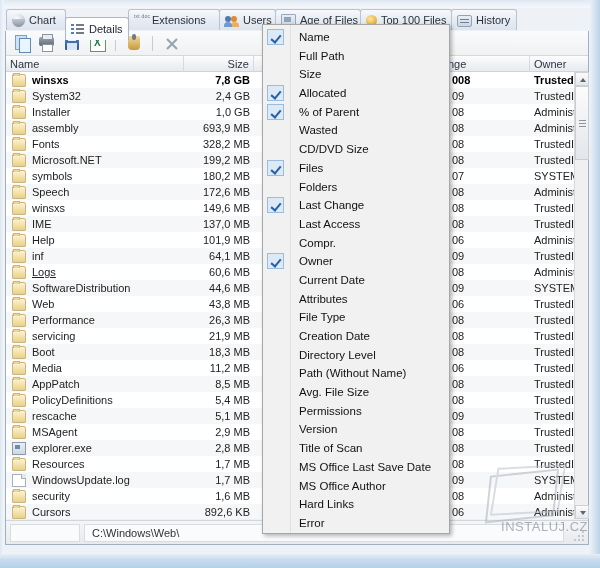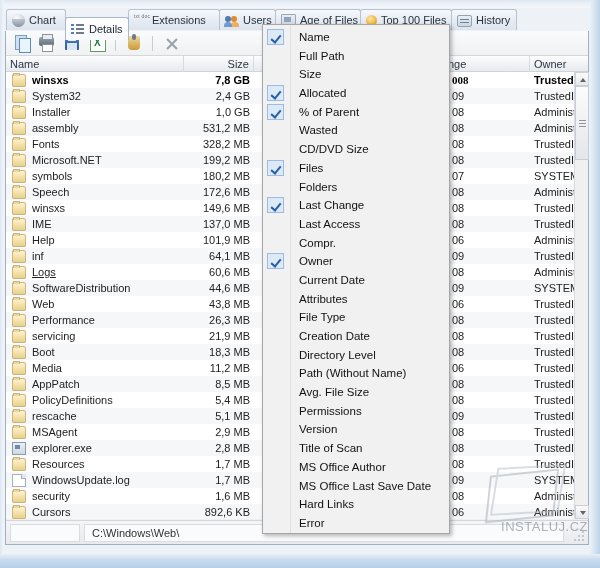--- a/index.html
+++ b/index.html
@@ -251,21 +251,21 @@
         <div class="hcell" style="left: 442px; width: 82px; padding-left: 0px;"><span>nge</span></div>
         <div class="hcell" style="left: 524px; width: 160px;"><span>Owner</span></div>
       </div>
 
     <div class="rows" id="rows">
         <div class="row bold">
           <span class="ficon fi-folder"></span>
           <div class="cell" style="left: 22px; width: 156px;">winsxs</div>
           <div class="cell r" style="left: 178px; width: 70px;">7,8 GB</div>
           <div class="cell r" style="left: 248px; width: 74px;">7,8 GB</div>
-          <div class="cell" style="left: 442px; width: 82px; font-family: Liberation Serif, serif;">008</div>
+          <div class="cell" style="left: 442px; width: 82px;">008</div>
           <div class="cell" style="left: 524px; width: 160px;">TrustedInstaller</div>
         </div>
         <div class="row alt">
           <span class="ficon fi-folder"></span>
           <div class="cell" style="left: 22px; width: 156px;">System32</div>
           <div class="cell r" style="left: 178px; width: 70px;">2,4 GB</div>
           <div class="cell r" style="left: 248px; width: 74px;">2,5 GB</div>
           <div class="cell" style="left: 442px; width: 82px;">09</div>
           <div class="cell" style="left: 524px; width: 160px;">TrustedInstaller</div>
         </div>
@@ -273,21 +273,21 @@
           <span class="ficon fi-folder"></span>
           <div class="cell" style="left: 22px; width: 156px;">Installer</div>
           <div class="cell r" style="left: 178px; width: 70px;">1,0 GB</div>
           <div class="cell r" style="left: 248px; width: 74px;">1,0 GB</div>
           <div class="cell" style="left: 442px; width: 82px;">08</div>
           <div class="cell" style="left: 524px; width: 160px;">Administrators</div>
         </div>
         <div class="row alt">
           <span class="ficon fi-folder"></span>
           <div class="cell" style="left: 22px; width: 156px;">assembly</div>
-          <div class="cell r" style="left: 178px; width: 70px;">531,2 MB</div>
+          <div class="cell r" style="left: 178px; width: 70px;">693,9 MB</div>
           <div class="cell r" style="left: 248px; width: 74px;">531,7 MB</div>
           <div class="cell" style="left: 442px; width: 82px;">08</div>
           <div class="cell" style="left: 524px; width: 160px;">Administrators</div>
         </div>
         <div class="row">
           <span class="ficon fi-folder"></span>
           <div class="cell" style="left: 22px; width: 156px;">Fonts</div>
           <div class="cell r" style="left: 178px; width: 70px;">328,2 MB</div>
           <div class="cell r" style="left: 248px; width: 74px;">329,1 MB</div>
           <div class="cell" style="left: 442px; width: 82px;">08</div>
@@ -519,22 +519,22 @@
         <div class="ctx-item"><span>Current Date</span></div>
         <div class="ctx-item"><span>Attributes</span></div>
         <div class="ctx-item"><span>File Type</span></div>
         <div class="ctx-item"><span>Creation Date</span></div>
         <div class="ctx-item"><span>Directory Level</span></div>
         <div class="ctx-item"><span>Path (Without Name)</span></div>
         <div class="ctx-item"><span>Avg. File Size</span></div>
         <div class="ctx-item"><span>Permissions</span></div>
         <div class="ctx-item"><span>Version</span></div>
         <div class="ctx-item"><span>Title of Scan</span></div>
+        <div class="ctx-item"><span>MS Office Last Save Date</span></div>
         <div class="ctx-item"><span>MS Office Author</span></div>
-        <div class="ctx-item"><span>MS Office Last Save Date</span></div>
         <div class="ctx-item"><span>Hard Links</span></div>
         <div class="ctx-item"><span>Error</span></div>
       </div>
   </div>
 
   <div class="wm">
     <div class="wm-shape"></div>
     <div class="wm-shape2"></div>
     <div class="wm-text">INSTALUJ.CZ</div>
   </div>

